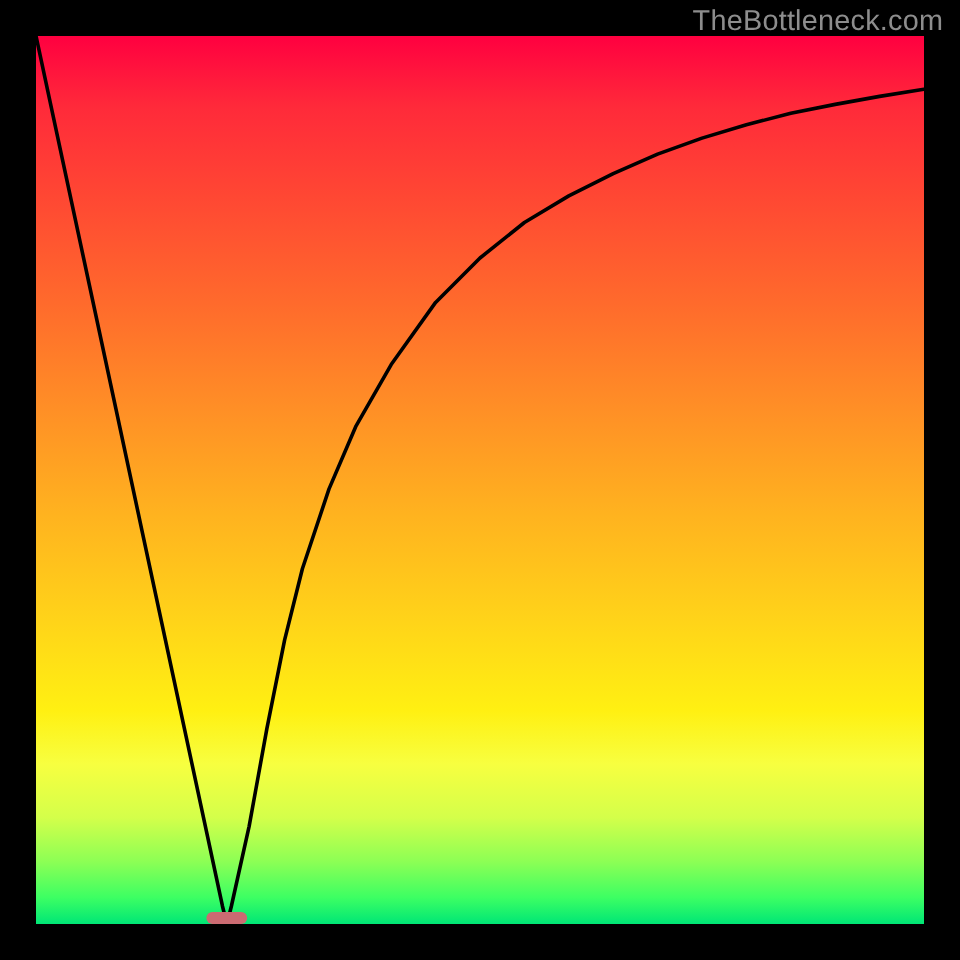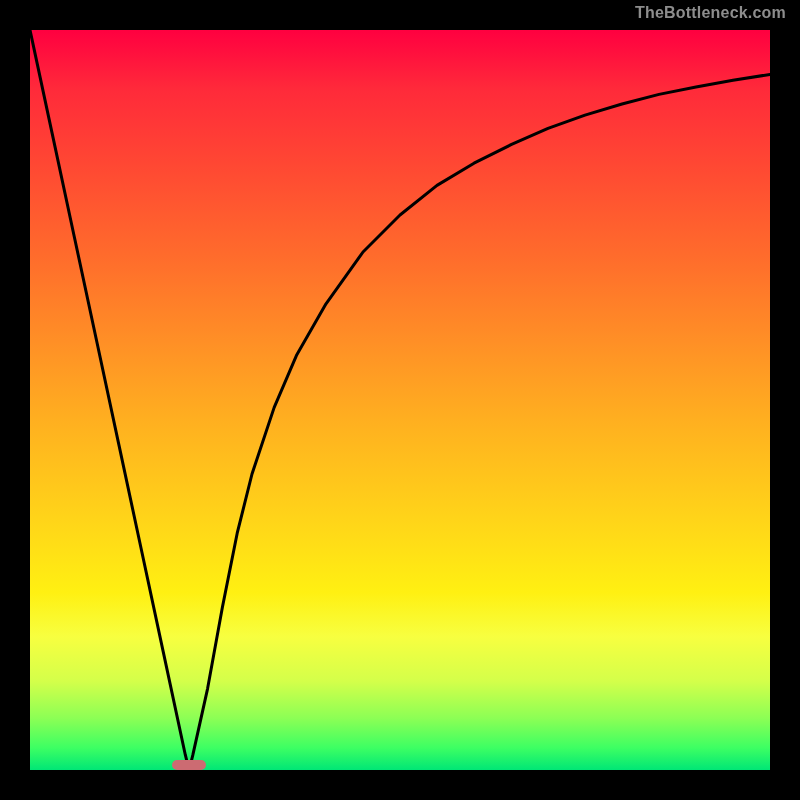--- a/index.html
+++ b/index.html
@@ -50,22 +50,22 @@
   .marker {
     position: absolute;
     background: #cc6b72;
     border-radius: 6px;
   }
   .watermark {
     position: absolute;
     top: 4px;
     right: 14px;
     color: #8d8d8d;
-    font-size: 16px;
-    font-weight: 700;
+    font-size: 24px;
+    font-weight: 400;
     letter-spacing: 0.2px;
     text-align: right;
   }
 </style>
 </head>
 <body>
 
 <div class="outer">
 
   <div class="plot">

